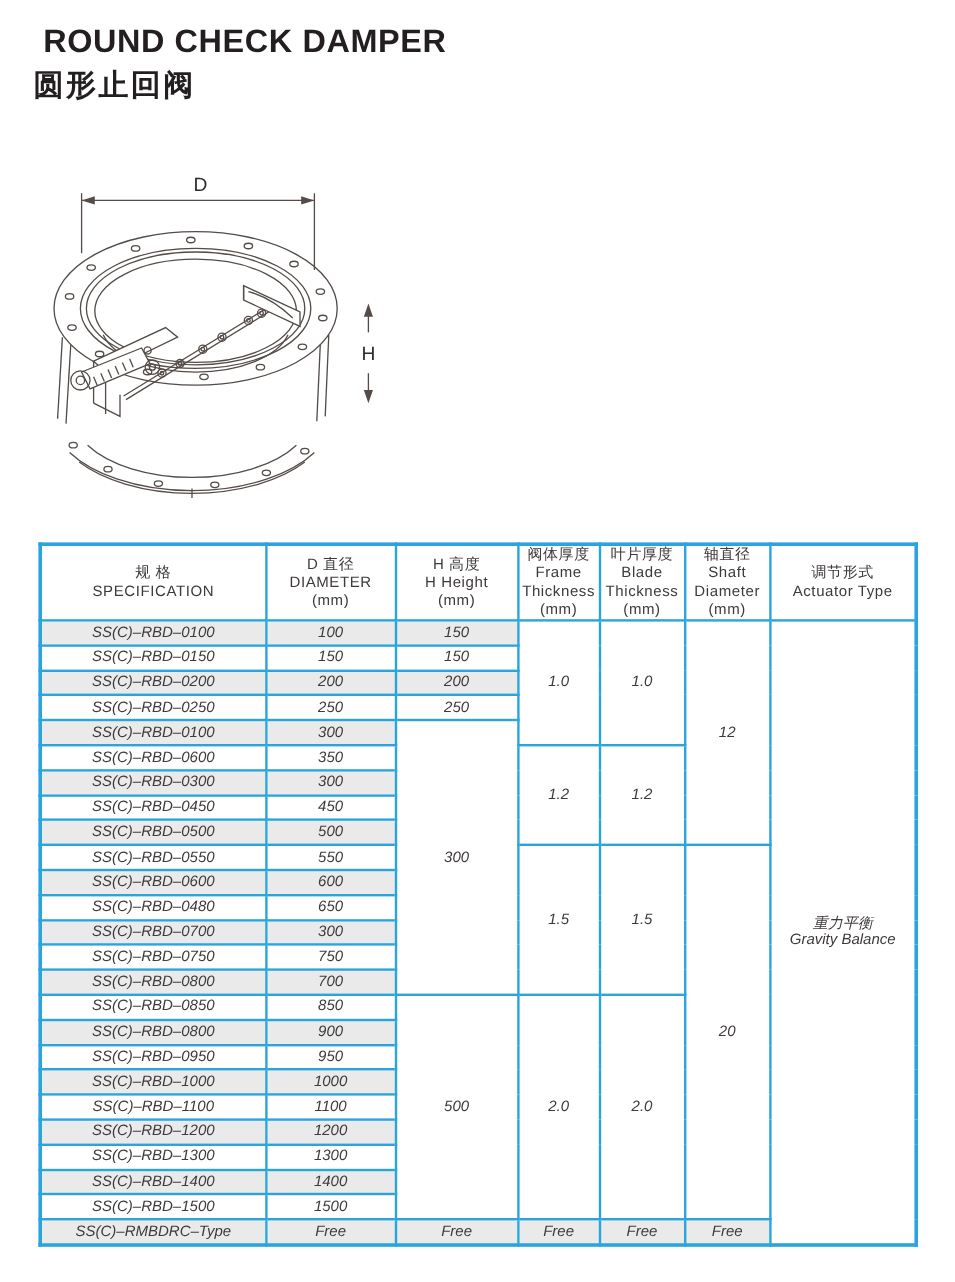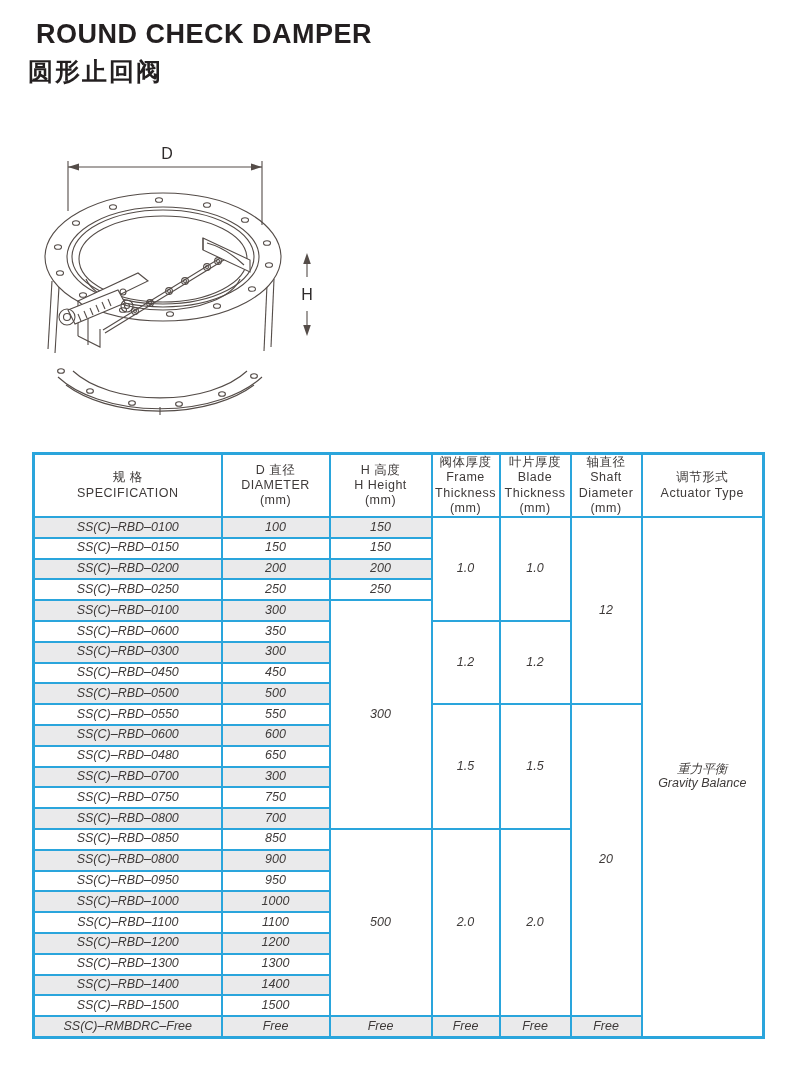--- a/index.html
+++ b/index.html
@@ -285,21 +285,21 @@
         </tr>
         <tr>
           <td class="g">SS(C)–RBD–1400</td>
           <td class="g">1400</td>
         </tr>
         <tr>
           <td class="w">SS(C)–RBD–1500</td>
           <td class="w">1500</td>
         </tr>
         <tr>
-          <td class="g">SS(C)–RMBDRC–Free</td>
+          <td class="g">SS(C)–RMBDRC–Type</td>
           <td class="g">Free</td>
           <td rowspan="1" class="g">Free</td>
           <td rowspan="1" class="g">Free</td>
           <td rowspan="1" class="g">Free</td>
           <td rowspan="1" class="g">Free</td>
         </tr>
       </tbody>
   </table>
 
 </div>

